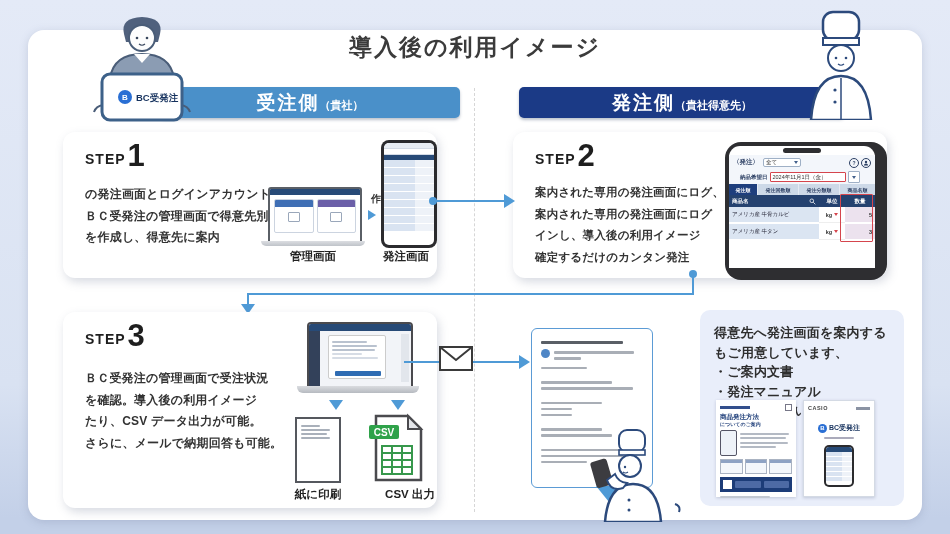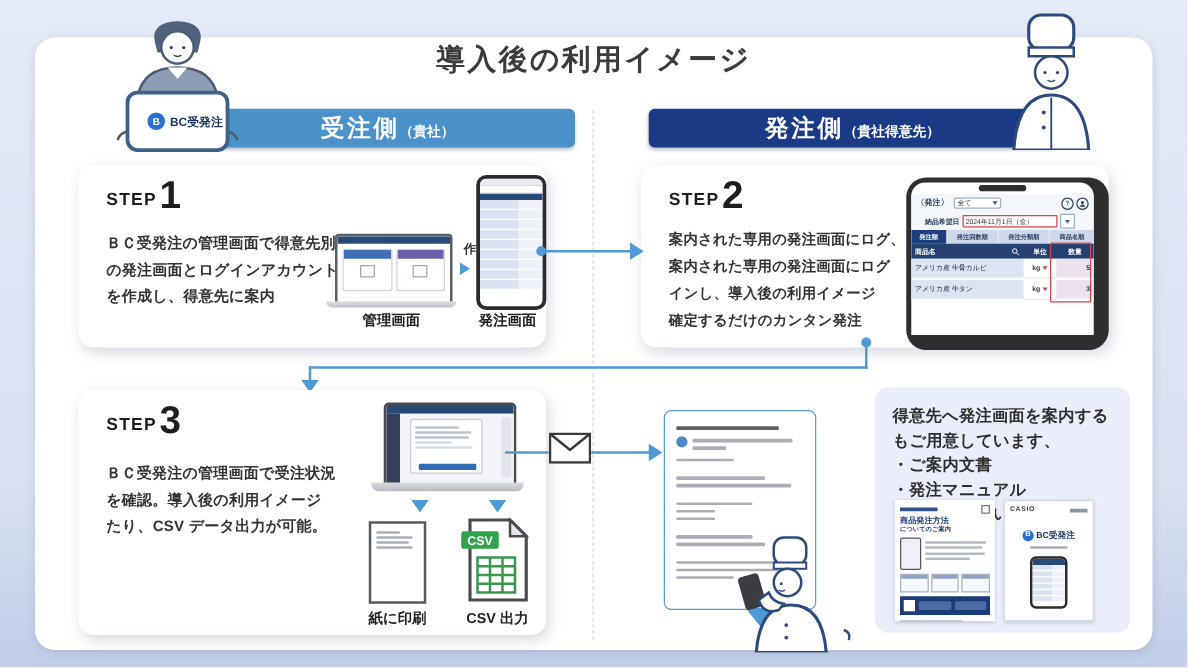--- a/index.html
+++ b/index.html
@@ -92,21 +92,21 @@
   .l3-main{position:relative;flex:1;background:#f2f4f8;}
   .l3-modal{position:absolute;left:8px;top:4px;width:58px;height:44px;background:#fff;border:1px solid #ccc;border-radius:2px;padding:3px;box-sizing:border-box;}
   .l3-line{height:2px;background:#b9c2cf;margin:2px 0;border-radius:1px;}
   .l3-btn{position:absolute;left:6px;bottom:2px;width:46px;height:5px;background:#2f6cb3;border-radius:1px;}
   .l3-col{position:absolute;right:2px;top:3px;width:8px;height:48px;background:#e2e6ec;}
   .lap3-base{left:234px;top:74px;width:122px;height:7px;background:linear-gradient(#dadce0,#b6bac0);border-radius:0 0 6px 6px;}
   .paper{left:232px;top:105px;width:46px;height:66px;background:#fff;border:2px solid #55585e;padding:4px;box-sizing:border-box;}
   .pp-line{height:2px;background:#a9b0ba;margin:2px 0;border-radius:1px;}
   .csv-wrap{left:305px;top:101px;width:56px;height:70px;}
   .out-label1{left:210px;top:175px;width:90px;}
-  .out-label2{left:290px;top:175px;width:90px;}
+  .out-label2{left:302px;top:175px;width:90px;}
   .s3arrow1{left:266px;top:88px;} .s3arrow2{left:328px;top:88px;}
   
   .bubble{left:531px;top:328px;width:122px;height:160px;background:#fff;border:1.5px solid #5b9bd5;border-radius:6px;padding:8px 9px;box-sizing:border-box;}
   .sk{height:2.5px;background:#a9aeb6;border-radius:1px;margin:3.5px 0;}
   .sk.dark{background:#5a5f66;height:3.5px;}
   .sk.w90{width:90%;} .sk.w80{width:80%;} .sk.w70{width:70%;} .sk.w60{width:60%;} .sk.w45{width:45%;} .sk.w30{width:30%;}
   .from-row{display:flex;align-items:flex-start;gap:4px;margin:5px 0 2px 0;}
   .avatar{width:9px;height:9px;border-radius:50%;background:#4f86c6;flex:none;}
   .gap{height:5px;}
   
@@ -194,22 +194,22 @@
         <circle cx="42" cy="96" r="1.6" fill="#2c4a7c"></circle>
     </svg>
   </div>
 
   <div class="abs step-card step1">
     <div class="abs step-head">
       <span class="step-word">STEP</span>
       <span class="step-num">1</span>
     </div>
     <div class="abs desc" style="left:22px;top:52px;">
+      <div>の発注画面とログインアカウント</div>
       <div>ＢＣ受発注の管理画面で得意先別</div>
-      <div>の発注画面とログインアカウント</div>
       <div>を作成し、得意先に案内</div>
     </div>
     <div class="abs mini-laptop-screen">
       <div class="ml-top"></div>
       <div class="ml-panels">
         <div class="ml-panel">
             <div class="ml-ph b"></div>
             <div class="ml-icon"></div>
           </div>
         <div class="ml-panel">
@@ -359,20 +359,21 @@
 
   <div class="abs step-card step3">
     <div class="abs step-head">
       <span class="step-word">STEP</span>
       <span class="step-num">3</span>
     </div>
     <div class="abs desc" style="left:22px;top:56px;">
       <div>ＢＣ受発注の管理画面で受注状況</div>
       <div>を確認。導入後の利用イメージ</div>
       <div>たり、CSV データ出力が可能。</div>
+      <div>さらに、メールで納期回答も可能。</div>
     </div>
     <div class="abs lap3-screen">
       <div class="l3-top"></div>
       <div class="l3-body">
         <div class="l3-side"></div>
         <div class="l3-main">
           <div class="l3-modal">
             <div class="l3-line" style="width:70%;"></div>
             <div class="l3-line" style="width:90%;"></div>
             <div class="l3-line" style="width:85%;"></div>

